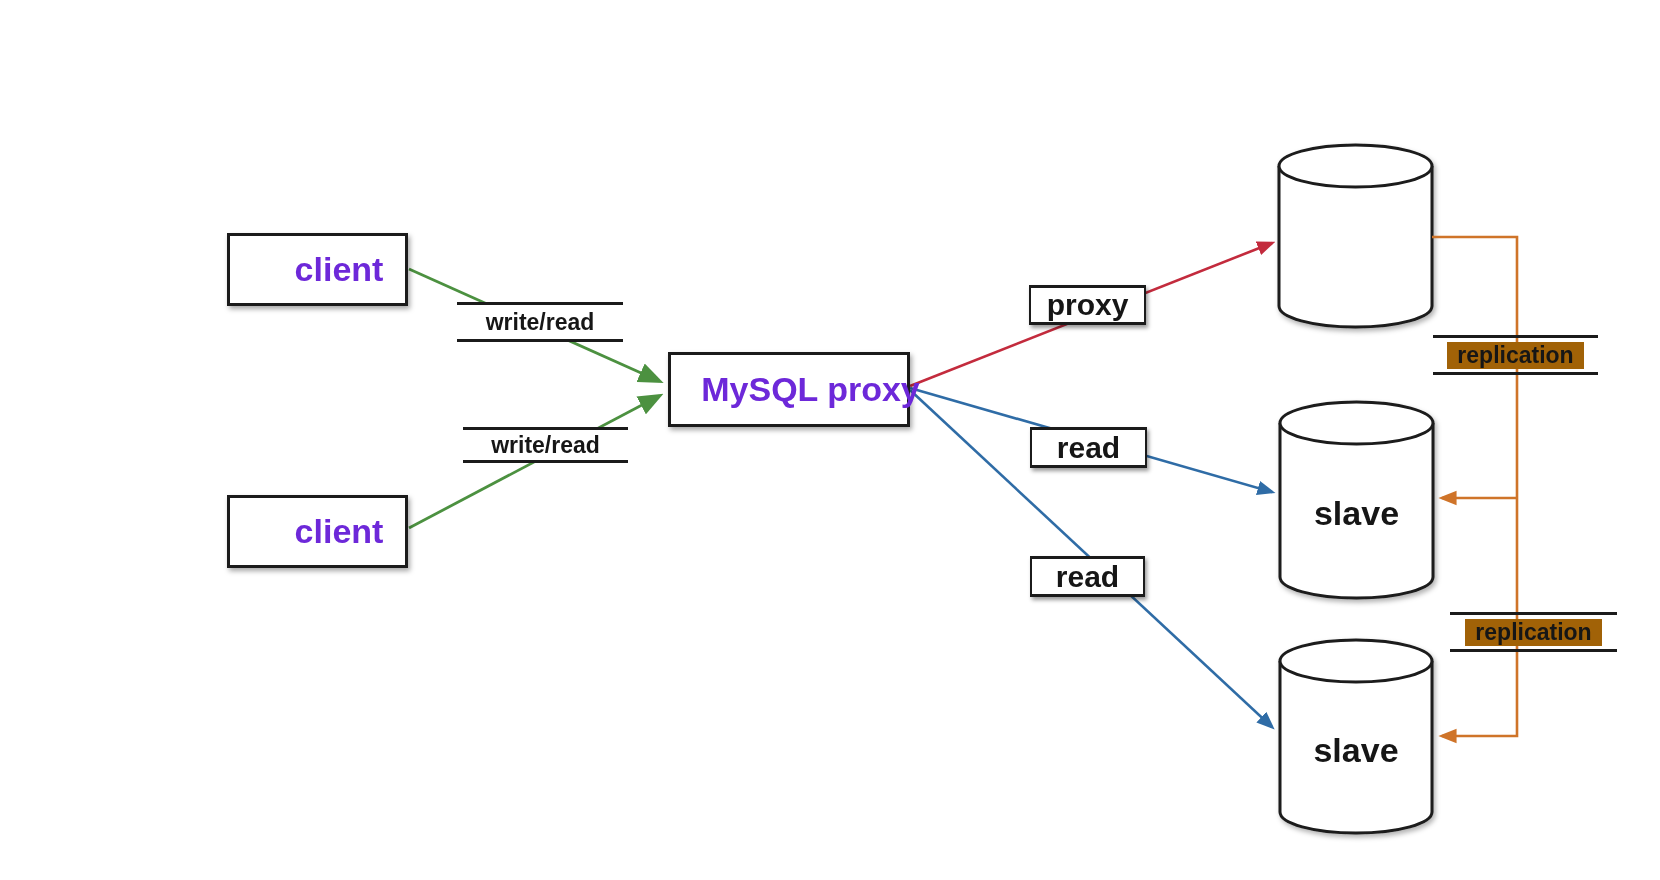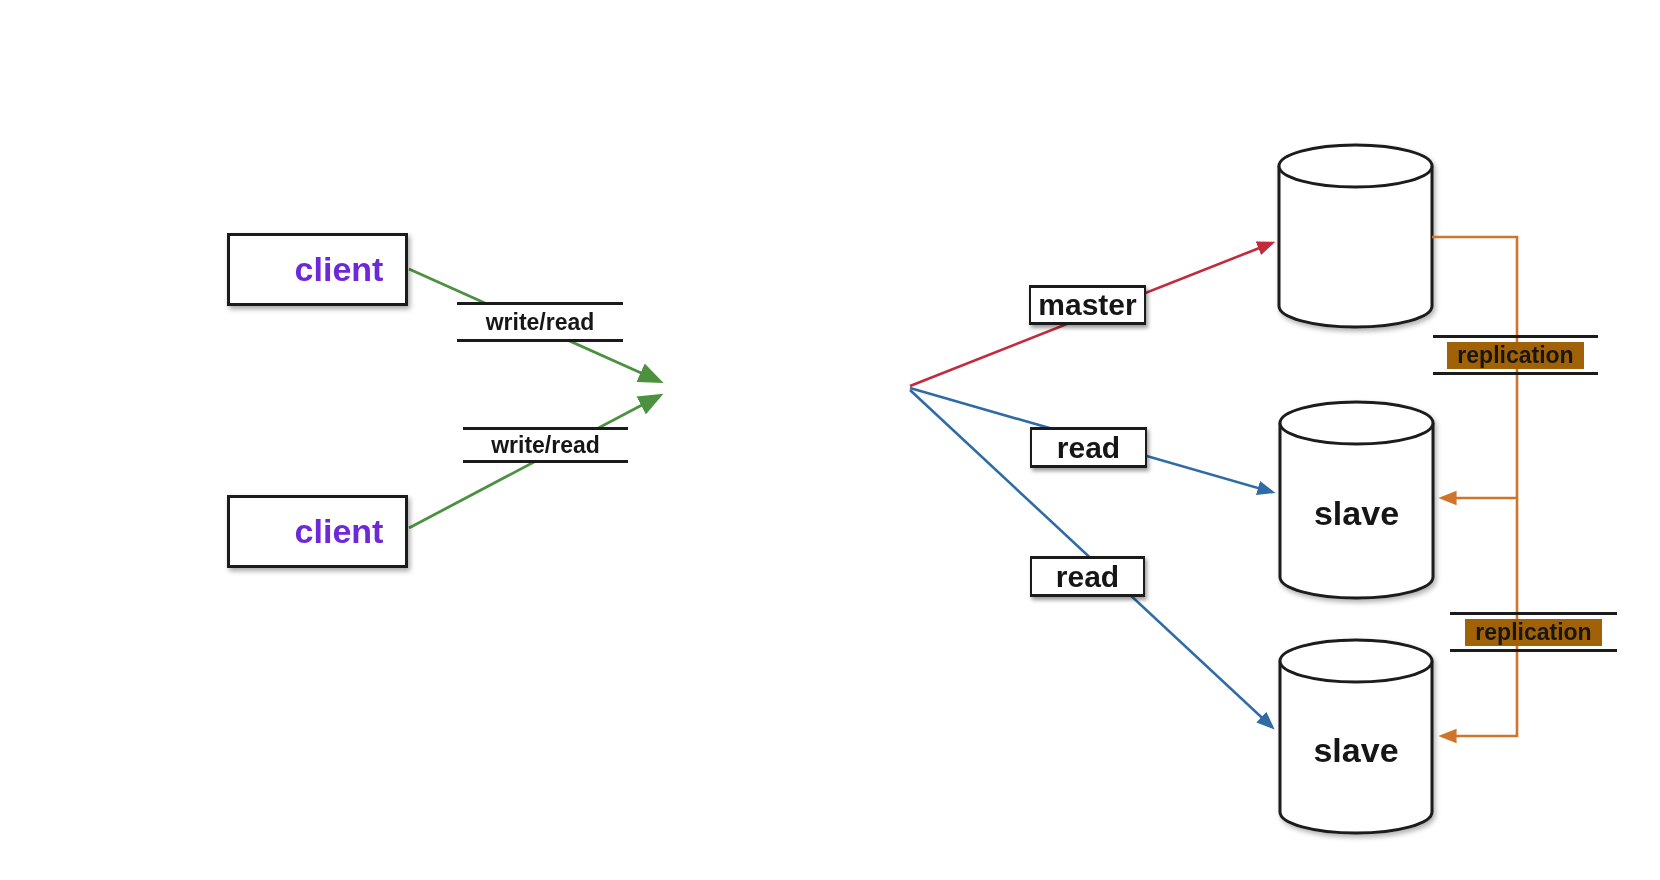--- a/index.html
+++ b/index.html
@@ -141,22 +141,23 @@
 
     <path d="M910,388 L1272,492" stroke="#2f6ca6" stroke-width="2.6" fill="none" marker-end="url(#ah-blue)"></path>
     <path d="M910,390 L1272,727" stroke="#2f6ca6" stroke-width="2.6" fill="none" marker-end="url(#ah-blue)"></path>
 
     <path d="M1432,237 L1517,237 L1517,736 L1442,736" stroke="#cf7429" stroke-width="2.6" fill="none" marker-end="url(#ah-orange)"></path>
     <path d="M1517,498 L1442,498" stroke="#cf7429" stroke-width="2.6" fill="none" marker-end="url(#ah-orange)"></path>
   </svg>
 
   <div class="node" id="node-client-top">client</div>
   <div class="node" id="node-client-bottom">client</div>
+  <div class="node" id="node-proxy">MySQL proxy</div>
 
-  <div class="edge-badge" id="badge-write">master</div>
+  <div class="edge-badge" id="badge-write">proxy</div>
   <div class="edge-badge" id="badge-read-top">read</div>
   <div class="edge-badge" id="badge-read-bottom">read</div>
 
   <div class="rule-label opaque" id="label-wr-top">write/read</div>
   <div class="rule-label opaque" id="label-wr-bottom">write/read</div>
   <div class="rule-label" id="label-rep-top">
     <span class="lbl-text">replication</span>
   </div>
   <div class="rule-label" id="label-rep-bottom">
     <span class="lbl-text">replication</span>

